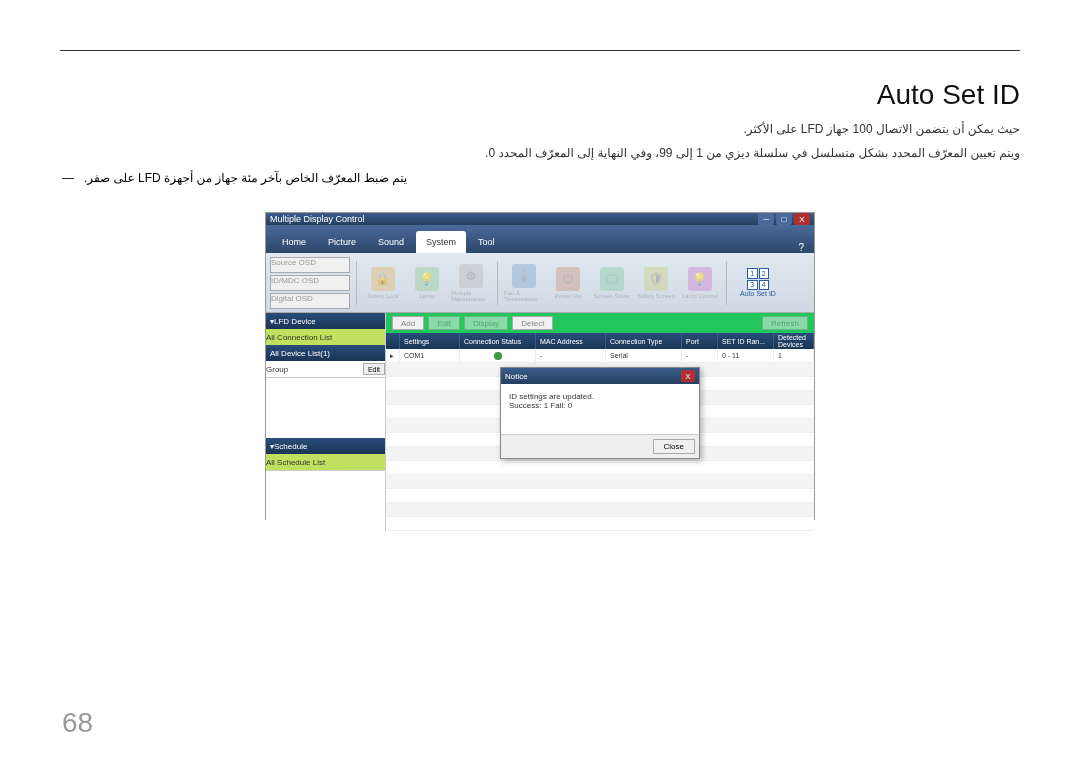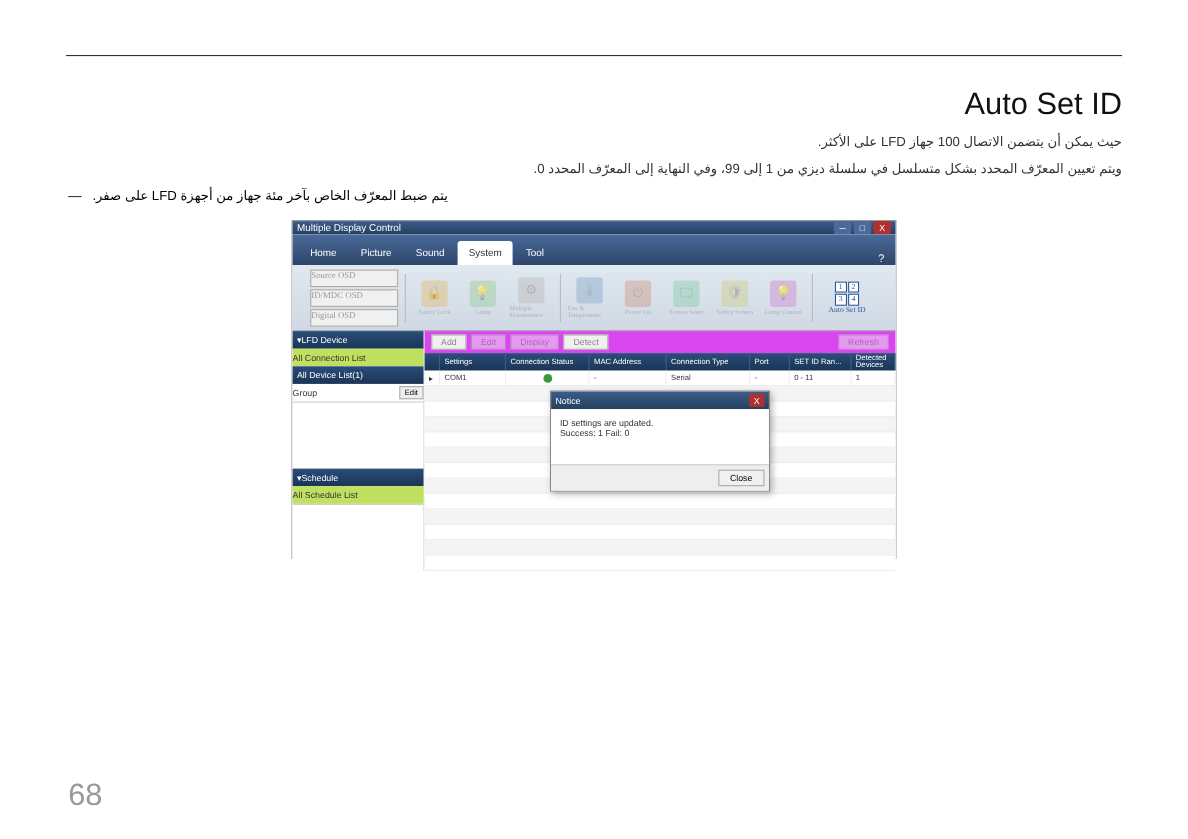--- a/index.html
+++ b/index.html
@@ -5,52 +5,52 @@
   * { margin: 0; padding: 0; box-sizing: border-box; }
   body { font-family: Arial, sans-serif; background: #fff; width: 1080px; height: 763px; position: relative; }
   .page { width: 100%; height: 100%; padding: 50px 60px 0 60px; position: relative; display: flex; flex-direction: column; }
   .hr { border-top: 1px solid #333; margin-bottom: 28px; }
   .title { text-align: right; font-size: 28px; color: #111; margin-bottom: 8px; font-weight: normal; }
   .desc { text-align: right; font-size: 12px; color: #333; line-height: 1.7; margin-bottom: 4px; direction: rtl; }
   .asid { color: #1a5da8; font-weight: bold; }
   .mark { color: #000; direction: rtl; font-size: 12px; line-height: 1.7; text-align: right; display: flex; align-items: flex-start; justify-content: flex-end; gap: 8px; }
   .mark .dash { width: 16px; text-align: center; color: #000; }
   .mark .mtext { flex: 0 0 auto; }
-  .screenshot-wrap { position: relative; margin: 12px auto 0 auto; width: 550px; height: 308px; border: 1px solid #999; background: #fff; display: flex; flex-direction: column; }
+  .screenshot-wrap { position: relative; margin: 24px auto 0 auto; width: 550px; height: 308px; border: 1px solid #999; background: #fff; display: flex; flex-direction: column; }
   .win-titlebar { height: 18px; background: linear-gradient(to bottom, #3b5d8a, #263f60); color: #fff; font-size: 9px; display: flex; align-items: center; justify-content: space-between; padding: 0 4px; }
   .win-titlebar .win-btns { display: flex; gap: 2px; }
   .win-btn { width: 16px; height: 12px; border-radius: 2px; display: flex; align-items: center; justify-content: center; font-size: 8px; color: #fff; }
   .win-min { background: #4a6a9a; }
   .win-max { background: #4a6a9a; }
   .win-close { background: #b03030; }
   .win-body { flex: 1; display: flex; flex-direction: column; background: #fff; }
   .tabs { height: 28px; background: linear-gradient(to bottom, #4a6a9a, #2d466a); display: flex; align-items: flex-end; padding: 0 6px; gap: 2px; }
   .tab { height: 22px; padding: 0 10px; font-size: 9px; color: #fff; display: flex; align-items: center; border-radius: 3px 3px 0 0; cursor: pointer; }
   .tab.active { background: #fff; color: #333; }
   .help-icon { margin-left: auto; color: #fff; font-size: 10px; padding: 0 4px; }
-  .ribbon { height: 60px; background: linear-gradient(to bottom, #e0e8f0, #d0d8e4); border-bottom: 1px solid #aaa; display: flex; align-items: center; padding: 4px 16px; gap: 4px; font-family: Liberation Serif, serif; }
+  .ribbon { height: 60px; background: linear-gradient(to bottom, #e0e8f0, #d0d8e4); border-bottom: 1px solid #aaa; display: flex; align-items: center; padding: 4px 4px; gap: 4px; }
   .ribbon-group { display: flex; flex-direction: column; gap: 2px; font-size: 7px; color: #666; }
   .ribbon-group select, .ribbon-group .fake-sel { width: 80px; height: 16px; font-size: 8px; border: 1px solid #aaa; background: #f0f0f0; color: #999; }
   .ribbon-icon { width: 40px; height: 44px; display: flex; flex-direction: column; align-items: center; justify-content: center; font-size: 6px; color: #888; gap: 2px; }
   .ribbon-icon .icn { width: 24px; height: 24px; border-radius: 3px; display: flex; align-items: center; justify-content: center; font-size: 12px; }
   .ribbon-icon.disabled { opacity: 0.5; }
   .divider-v { width: 1px; height: 44px; background: #bbb; margin: 0 2px; }
   .auto-set-icon { width: 50px; height: 44px; display: flex; flex-direction: column; align-items: center; justify-content: center; font-size: 7px; color: #2a5a9a; text-align: center; }
   .auto-set-icon .grid4 { width: 22px; height: 22px; display: grid; grid-template-columns: 1fr 1fr; grid-template-rows: 1fr 1fr; gap: 1px; }
   .auto-set-icon .grid4 div { background: #fff; border: 1px solid #2a5a9a; font-size: 7px; display: flex; align-items: center; justify-content: center; color: #2a5a9a; }
   .content-row { flex: 1; display: flex; }
   .sidebar { width: 120px; background: #fff; border-right: 1px solid #ccc; font-size: 8px; }
   .side-section { border-bottom: 1px solid #ccc; }
   .side-head { background: linear-gradient(to bottom, #2a4d7a, #1a3555); color: #fff; height: 16px; display: flex; align-items: center; padding: 0 4px; font-size: 8px; }
   .side-item { height: 16px; display: flex; align-items: center; padding: 0 0; color: #333; }
   .side-item.hl { background: #c0e060; }
   .side-item.sub { justify-content: space-between; }
   .side-btn { font-size: 7px; padding: 0 4px; height: 12px; background: #eee; border: 1px solid #aaa; }
   .main-area { flex: 1; display: flex; flex-direction: column; background: #fff; }
-  .toolbar2 { height: 20px; background: #d946ef; display: flex; align-items: center; padding: 0 6px; gap: 4px; }
+  .toolbar2 { height: 20px; background: #22c55e; display: flex; align-items: center; padding: 0 6px; gap: 4px; }
   .tb-btn { font-size: 8px; padding: 0 8px; height: 14px; background: #f0f0f0; border: 1px solid #aaa; color: #888; }
   .tb-btn.disabled { opacity: 0.5; }
   .table-head { height: 16px; background: linear-gradient(to bottom, #2a4d7a, #1a3555); color: #fff; display: flex; font-size: 7px; }
   .th { padding: 0 4px; display: flex; align-items: center; border-right: 1px solid #3a5d8a; }
   .table-body { flex: 1; background: #fff; position: relative; }
   .table-row { height: 14px; display: flex; font-size: 7px; color: #333; border-bottom: 1px solid #eee; }
   .td { padding: 0 4px; display: flex; align-items: center; border-right: 1px solid #eee; }
   .tr-alt { background: #f4f4f4; }
   .dialog { position: absolute; left: 50%; top: 18px; transform: translateX(-50%); width: 200px; background: #fff; border: 1px solid #888; box-shadow: 2px 2px 6px rgba(0,0,0,0.3); }
   .dlg-title { height: 16px; background: linear-gradient(to bottom, #3a5d8a, #263f60); color: #fff; font-size: 8px; display: flex; align-items: center; justify-content: space-between; padding: 0 4px; }

